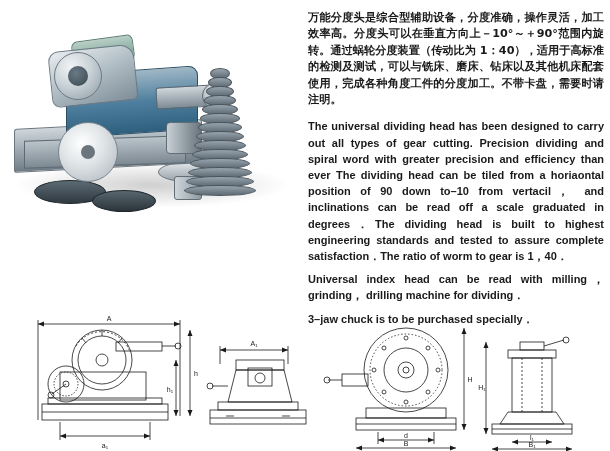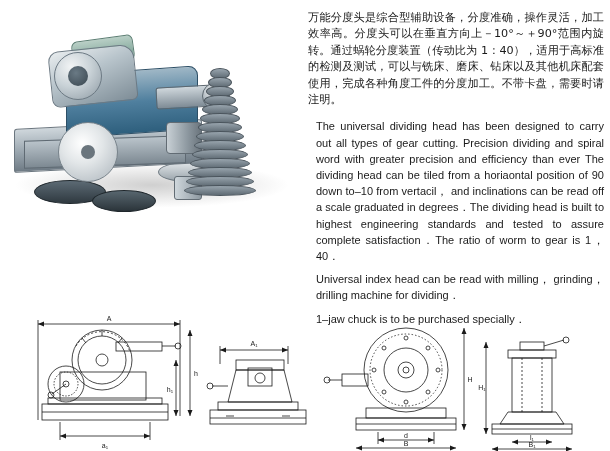--- a/index.html
+++ b/index.html
@@ -20,20 +20,21 @@
     width: 610px;
     height: 451px;
   }
 
   
   .top {
     position: absolute;
     left: 0; top: 0;
     width: 610px;
     height: 310px;
+    font-weight: bold;
   }
 
   .photo {
     position: absolute;
     left: 6px;
     top: 12px;
     width: 296px;
     height: 230px;
     background: #ffffff;
   }
@@ -208,21 +209,21 @@
     text-align: justify;
     text-justify: inter-ideograph;
     margin: 0 0 10px 0;
     color: #1a1a1a;
   }
   .en {
     font-family: "Liberation Sans", sans-serif;
     font-size: 11px;
     line-height: 16.2px;
     text-align: justify;
-    margin: 0 0 7px 8px;
+    margin: 0 0 7px 0;
     color: #1a1a1a;
   }
   .en:last-child { margin-bottom: 0; }
 
   
   .drawings {
     position: absolute;
     left: 0;
     top: 312px;
     width: 610px;
@@ -273,21 +274,21 @@
         <i style="width:62px; top:99px;"></i>
         <i style="width:66px; top:108px;"></i>
         <i style="width:70px; top:117px;"></i>
       </div>
     </div>
 
     <div class="textcol">
       <p class="cn">万能分度头是综合型辅助设备，分度准确，操作灵活，加工效率高。分度头可以在垂直方向上－10°～＋90°范围内旋转。通过蜗轮分度装置（传动比为 1：40），适用于高标准的检测及测试，可以与铣床、磨床、钻床以及其他机床配套使用，完成各种角度工件的分度加工。不带卡盘，需要时请注明。</p>
       <p class="en">The universal dividing head has been designed to carry out all types of gear cutting. Precision dividing and spiral word with greater precision and efficiency than ever The dividing head can be tiled from a horiaontal position of 90 down to–10 from vertacil， and inclinations can be read off a scale graduated in degrees．The dividing head is built to highest engineering standards and tested to assure complete satisfaction．The ratio of worm to gear is 1，40．</p>
       <p class="en">Universal index head can be read with milling， grinding， drilling machine for dividing．</p>
-      <p class="en">1–jaw chuck is to be purchased specially．</p>
+      <p class="en">3–jaw chuck is to be purchased specially．</p>
     </div>
   </div>
 
   <div class="drawings">
 
     <div class="dwg" style="left:30px; width:180px;">
       <svg width="180" height="139" viewBox="0 0 180 139" fill="none" stroke="#1a1a1a" stroke-width="0.8">
 
         <line x1="8" y1="8" x2="8" y2="108"></line>
         <line x1="150" y1="8" x2="150" y2="104"></line>

